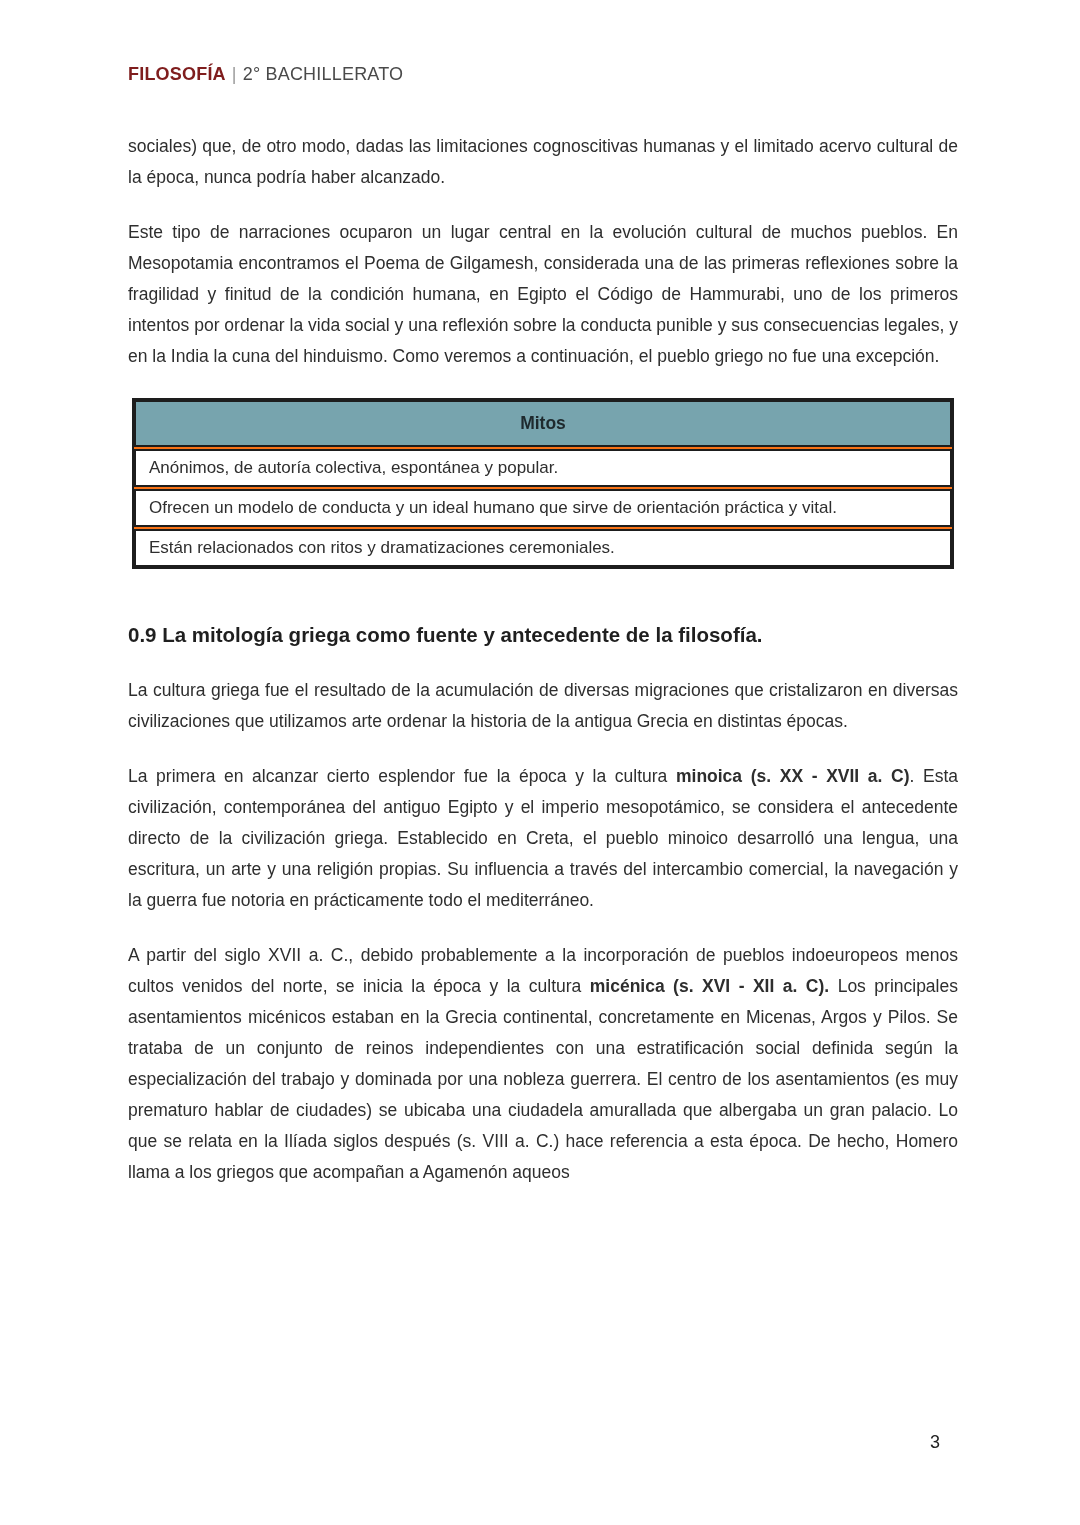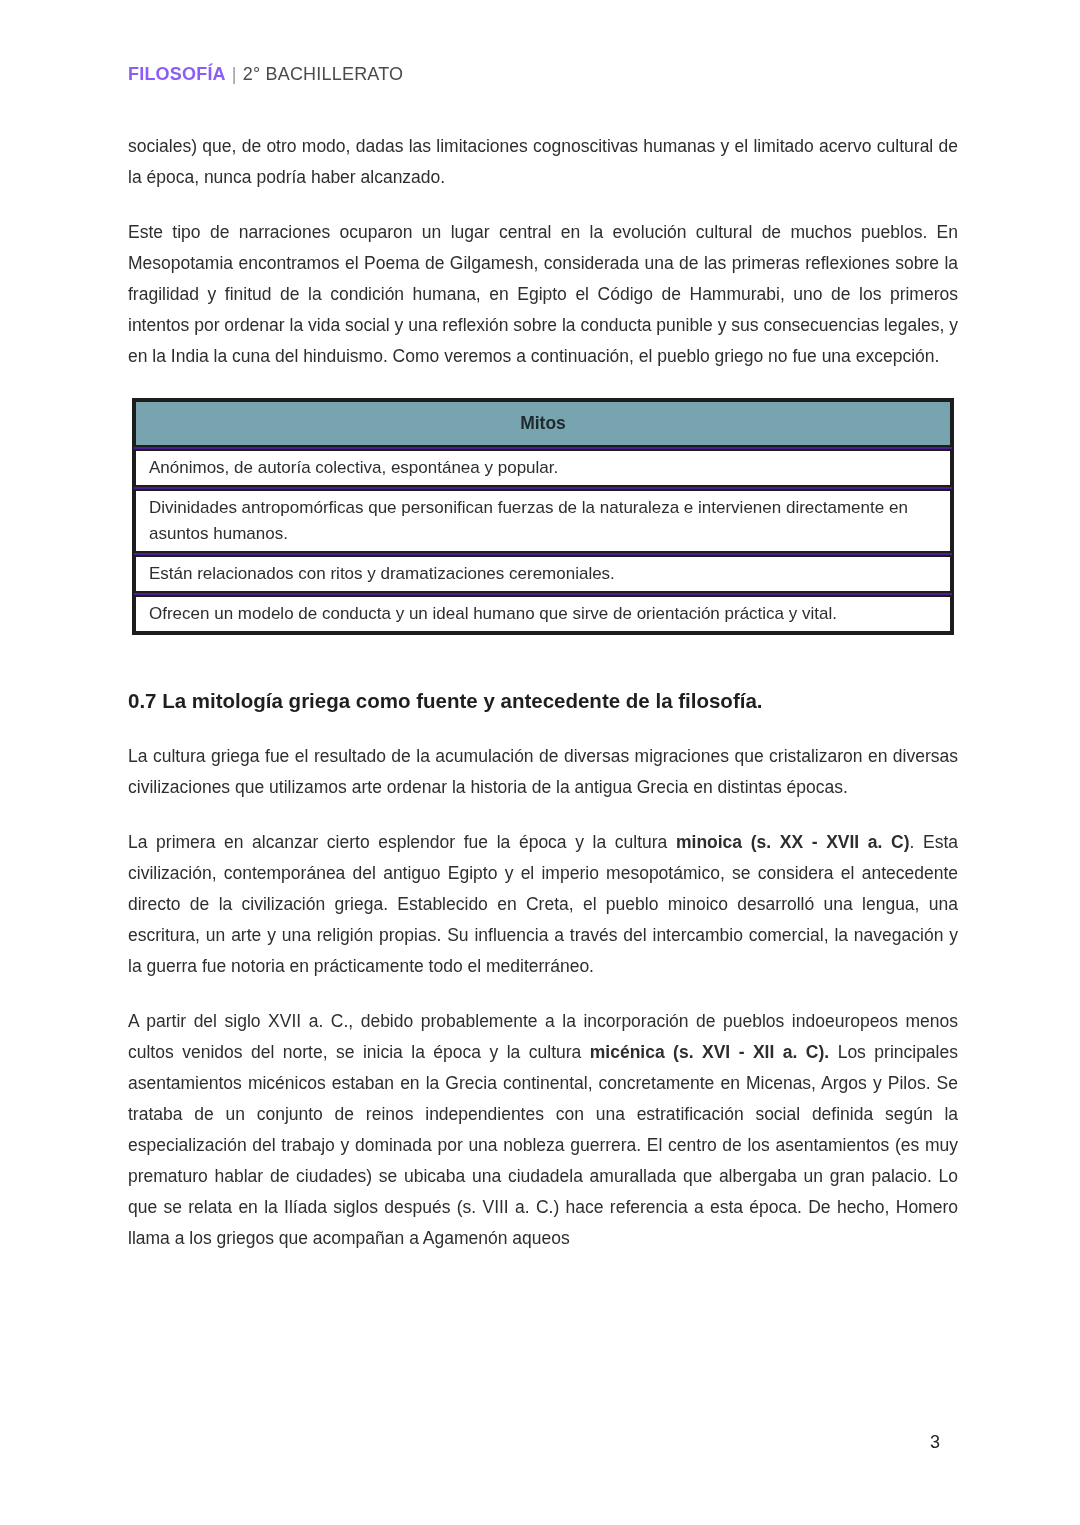--- a/index.html
+++ b/index.html
@@ -20,42 +20,42 @@
   }
   .doc-header {
     font-size: 18px;
     letter-spacing: 0.2px;
     color: #4a4a4a;
     margin-bottom: 46px;
     white-space: nowrap;
   }
   .doc-header .t-bold {
     font-weight: bold;
-    color: #8b5cf6;
+    color: #7f1d1d;
   }
   .doc-header .t-sep {
     color: #9a9a9a;
     padding: 0 6px;
   }
   p.body-par {
     font-size: 17.5px;
     line-height: 31px;
     text-align: justify;
     margin: 0 0 24px 0;
     color: #2e2e2e;
   }
   .b { font-weight: bold; }
   .i { }
 
   .mitos-table {
     margin: 26px 0 0 4px;
     width: 822px;
     border: 2px solid #1d1d1d;
     box-sizing: border-box;
-    background: #4c1d95;
+    background: #f97316;
   }
   .mitos-table .thead {
     border: 2px solid #1d1d1d;
     margin: 0 0 2px 0;
     background: #77a4ae;
     text-align: center;
     font-weight: bold;
     font-size: 17.5px;
     color: #1e2a2e;
     padding: 11px 10px;
@@ -95,27 +95,26 @@
   </div>
 
   <p class="body-par"><span>sociales) que, de otro modo, dadas las limitaciones cognoscitivas humanas y el limitado acervo cultural de la época, nunca podría haber alcanzado.</span></p>
 
   <p class="body-par"><span>Este tipo de narraciones ocuparon un lugar central en la evolución cultural de muchos pueblos. En Mesopotamia encontramos el </span><span class="i">Poema de Gilgamesh</span><span>, considerada una de las primeras reflexiones sobre la fragilidad y finitud de la condición humana, en Egipto el </span><span class="i">Código de Hammurabi</span><span>, uno de los primeros intentos por ordenar la vida social y una reflexión sobre la conducta punible y sus consecuencias legales, y en la India la cuna del hinduismo. Como veremos a continuación, el pueblo griego no fue una excepción.</span></p>
 
   <div class="mitos-table">
     <div class="thead">Mitos</div>
     <div>
         <div class="trow">Anónimos, de autoría colectiva, espontánea y popular.</div>
-        <div class="trow">Divinidades antropomórficas que personifican fuerzas de la naturaleza e intervienen directamente en asuntos humanos.</div>
+        <div class="trow">Ofrecen un modelo de conducta y un ideal humano que sirve de orientación práctica y vital.</div>
         <div class="trow">Están relacionados con ritos y dramatizaciones ceremoniales.</div>
-        <div class="trow">Ofrecen un modelo de conducta y un ideal humano que sirve de orientación práctica y vital.</div>
       </div>
   </div>
 
-  <h2 class="section-heading">0.7 La mitología griega como fuente y antecedente de la filosofía.</h2>
+  <h2 class="section-heading">0.9 La mitología griega como fuente y antecedente de la filosofía.</h2>
 
   <p class="body-par"><span>La cultura griega fue el resultado de la acumulación de diversas migraciones que cristalizaron en diversas civilizaciones que utilizamos arte ordenar la historia de la antigua Grecia en distintas épocas.</span></p>
 
   <p class="body-par"><span>La primera en alcanzar cierto esplendor fue la época y la cultura </span><span class="b">minoica (s. XX - XVII a. C)</span><span>. Esta civilización, contemporánea del antiguo Egipto y el imperio mesopotámico, se considera el antecedente directo de la civilización griega. Establecido en Creta, el pueblo minoico desarrolló una lengua, una escritura, un arte y una religión propias. Su influencia a través del intercambio comercial, la navegación y la guerra fue notoria en prácticamente todo el mediterráneo.</span></p>
 
   <p class="body-par"><span>A partir del siglo XVII a. C., debido probablemente a la incorporación de pueblos indoeuropeos menos cultos venidos del norte, se inicia la época y la cultura </span><span class="b">micénica (s. XVI - XII a. C).</span><span> Los principales asentamientos micénicos estaban en la Grecia continental, concretamente en Micenas, Argos y Pilos. Se trataba de un conjunto de reinos independientes con una estratificación social definida según la especialización del trabajo y dominada por una nobleza guerrera. El centro de los asentamientos (es muy prematuro hablar de ciudades) se ubicaba una ciudadela amurallada que albergaba un gran palacio. Lo que se relata en la </span><span class="i">Ilíada</span><span> siglos después (s. VIII a. C.) hace referencia a esta época. De hecho, Homero llama a los griegos que acompañan a Agamenón </span><span class="i">aqueos</span></p>
 
   <div class="page-number">3</div>
 
 </div>

